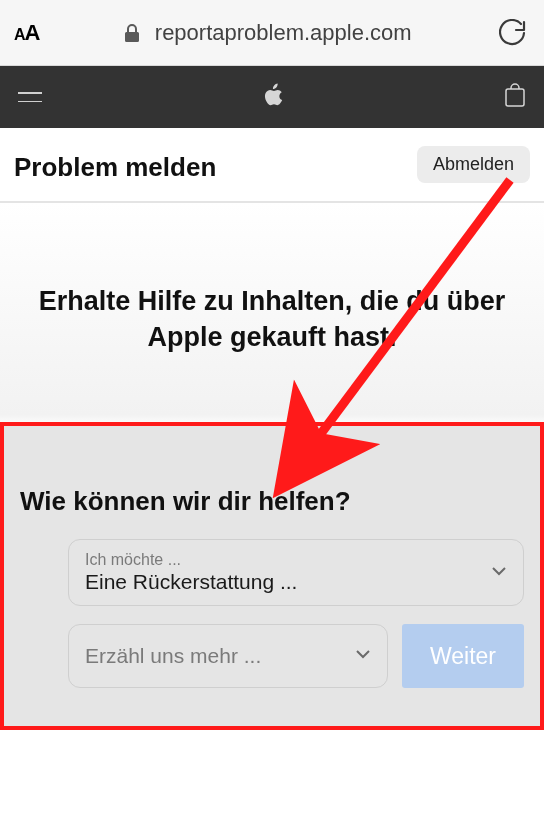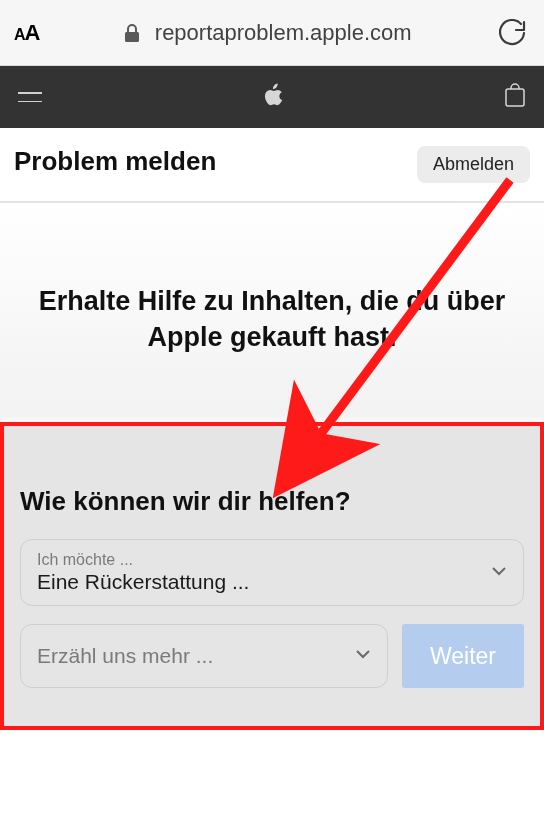--- a/index.html
+++ b/index.html
@@ -66,21 +66,21 @@
     justify-content:space-between;
     padding:0 18px;
   }
   .hamburger{display:flex;flex-direction:column;gap:7px;}
   .hamburger span{display:block;width:24px;height:1.5px;background:#d0d0d0;}
   .apple-logo svg{width:24px;height:28px;fill:#d6d6d6;}
   .shopping-bag svg{width:22px;height:26px;fill:none;stroke:#d6d6d6;stroke-width:1.5;}
   
   .page-header{
     display:flex;
-    align-items:flex-start;
+    align-items:flex-end;
     justify-content:space-between;
     padding:18px 14px;
     border-bottom:1px solid #e4e4e4;
   }
   .page-title{font-size:26px;font-weight:600;}
   .logout-btn{
     background:var(--pill-bg);
     border-radius:8px;
     font-size:18px;
     padding:8px 16px;
@@ -111,20 +111,21 @@
   .select-field{
     flex:1;
     border:1px solid var(--field-border);
     border-radius:12px;
     padding:10px 44px 10px 16px;
     position:relative;
     min-height:60px;
     display:flex;
     flex-direction:column;
     justify-content:center;
+    margin-left:48px;
   }
   .select-field.single{justify-content:center;}
   .field-hint{font-size:16px;color:var(--muted);line-height:1.2;}
   .field-value{font-size:21px;color:#1a1a1a;line-height:1.25;}
   .field-placeholder{font-size:21px;color:var(--muted);}
   .chevron{position:absolute;right:14px;top:50%;transform:translateY(-50%);}
   .chevron svg{width:20px;height:20px;stroke:#6a6a6a;fill:none;stroke-width:2;}
   .next-btn{
     background:var(--btn-blue);
     color:var(--btn-blue-text);

